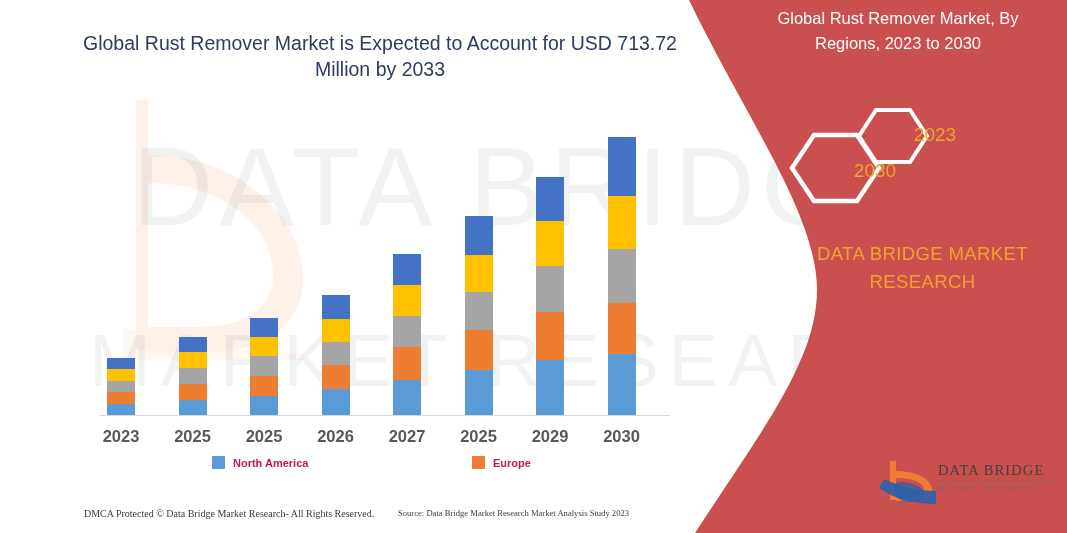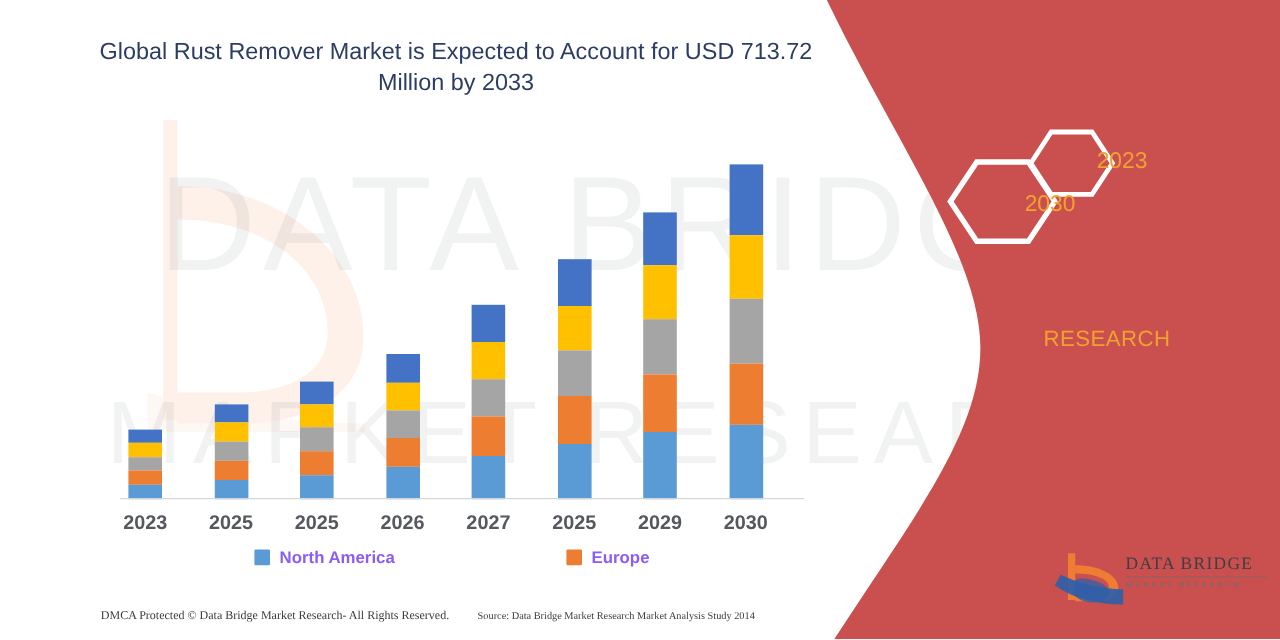--- a/index.html
+++ b/index.html
@@ -45,21 +45,21 @@
   .xlabel{
     position:absolute;top:0;width:60px;text-align:center;
     font-size:16.5px;font-weight:700;color:#55585c;
   }
 
   .legend{
     position:absolute;left:100px;top:456px;width:575px;height:24px;
   }
   .legend-item{position:absolute;top:0;display:flex;align-items:center;gap:8px;}
   .legend-swatch{width:13px;height:13px;display:block;border-radius:1px;}
-  .legend-label{font-size:14px;font-weight:700;color:#8b5cf6;white-space:nowrap;}
+  .legend-label{font-size:11px;font-weight:700;color:#be185d;white-space:nowrap;}
 
   .footer{position:absolute;left:0;top:508px;width:700px;height:20px;}
   .footer-left{
     position:absolute;left:84px;top:0;font-size:10px;color:#3c3c3c;
     font-family:Liberation Serif, serif;white-space:nowrap;
   }
   .footer-right{
     position:absolute;left:398px;top:0;font-size:8.6px;color:#3c3c3c;
     font-family:"Liberation Serif",serif;white-space:nowrap;
   }
@@ -194,43 +194,44 @@
         <span class="legend-label">North America</span>
       </div>
       <div class="legend-item" style="left: 372px;">
         <span class="legend-swatch" style="background: rgb(237, 125, 49);"></span>
         <span class="legend-label">Europe</span>
       </div>
     </div>
 
   <div class="footer">
     <div class="footer-left">DMCA Protected © Data Bridge Market Research-  All Rights Reserved.</div>
-    <div class="footer-right">Source: Data Bridge Market Research  Market Analysis Study 2014</div>
+    <div class="footer-right">Source: Data Bridge Market Research  Market Analysis Study 2023</div>
   </div>
 
   <div class="red-panel">
     <svg viewBox="0 0 400 533" preserveAspectRatio="none">
       <path d="M22 0 L400 0 L400 533 L28 533
                C95 430 150 360 150 290
                C150 215 80 120 22 0 Z" fill="#c9504f"></path>
     </svg>
   </div>
 
+  <div class="panel-title">Global Rust Remover Market, By Regions, 2023 to 2030</div>
 
   <div class="hexwrap">
     <svg viewBox="0 0 400 135" width="400" height="135">
       <polygon points="425,80 447,47 490,47 512,80 490,113 447,113" transform="translate(-300,0)" fill="none" stroke="#ffffff" stroke-width="4.5" style="transform-box:view-box"></polygon>
       <polygon points="192,48 209,22 243,22 260,48 243,74 209,74" fill="none" stroke="#ffffff" stroke-width="4"></polygon>
     </svg>
   </div>
   <div class="hex-label hex-2030-label">2030</div>
   <div class="hex-label hex-2023-label">2023</div>
 
   <div class="brand">
-    <br>
+    <span>DATA BRIDGE MARKET</span><br>
     <span>RESEARCH</span>
   </div>
 
   <div class="dbmr-logo">
     <div class="dbmr-mark">
       <svg viewBox="0 0 62 46" width="62" height="46">
         <path d="M14 3 L20 3 L20 42 L14 42 Z" fill="#f07c33"></path>
         <path d="M20 13 C42 13 56 22 56 32 C56 39 49 43 39 43 L20 43 L20 36 L38 36
                  C44 36 48 34 48 31 C48 25 37 20 20 20 Z" fill="#f07c33"></path>
         <path d="M3 30 C18 41 40 46 60 46 L60 33 C42 33 22 28 8 21 Z" fill="#2f5fa8" opacity=".92"></path>

